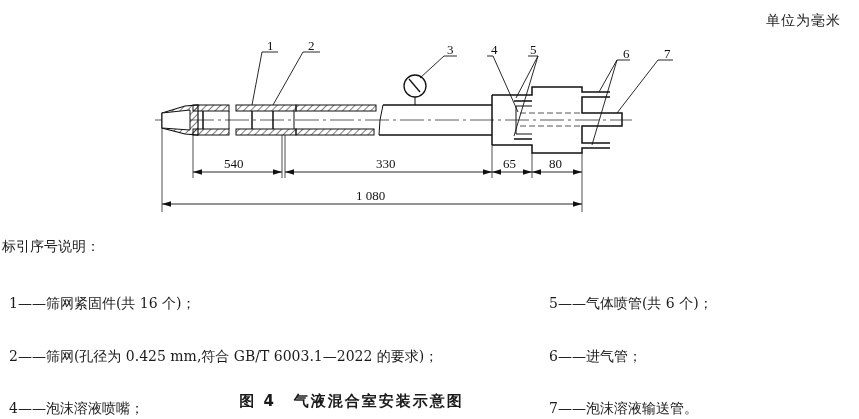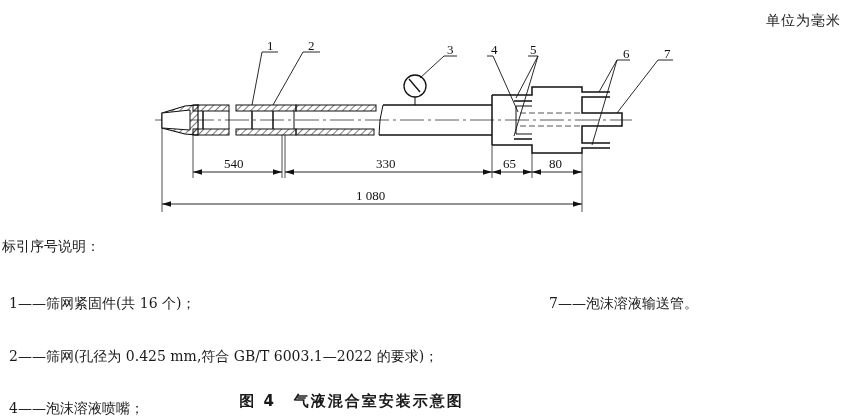--- a/index.html
+++ b/index.html
@@ -125,18 +125,20 @@
   <text class="dim" x="356" y="200">1 080</text>
 </svg>
 
 <div class="legend-title">标引序号说明：</div>
 <div class="legend-left">
   <div>1——筛网紧固件(共 16 个)；</div>
   <div>2——筛网(孔径为 0.425 mm,符合 GB/T 6003.1—2022 的要求)；</div>
   <div>4——泡沫溶液喷嘴；</div>
 </div>
 <div class="legend-right">
+  <div>5——气体喷管(共 6 个)；</div>
+  <div>6——进气管；</div>
   <div>7——泡沫溶液输送管。</div>
 </div>
 
 <div class="caption">
   <span class="num">图 4</span><span>气液混合室安装示意图</span>
 </div>
 
 </body></html>

